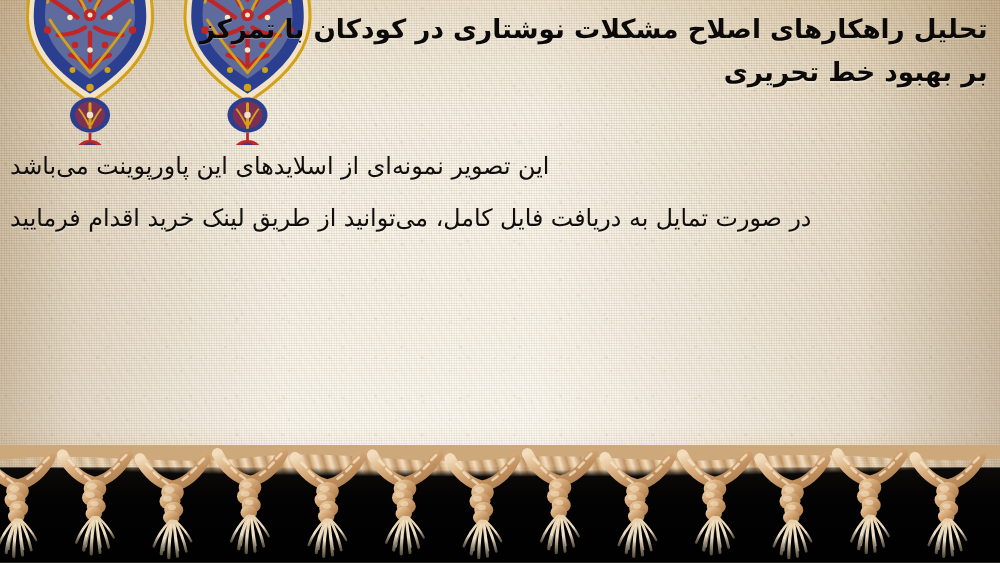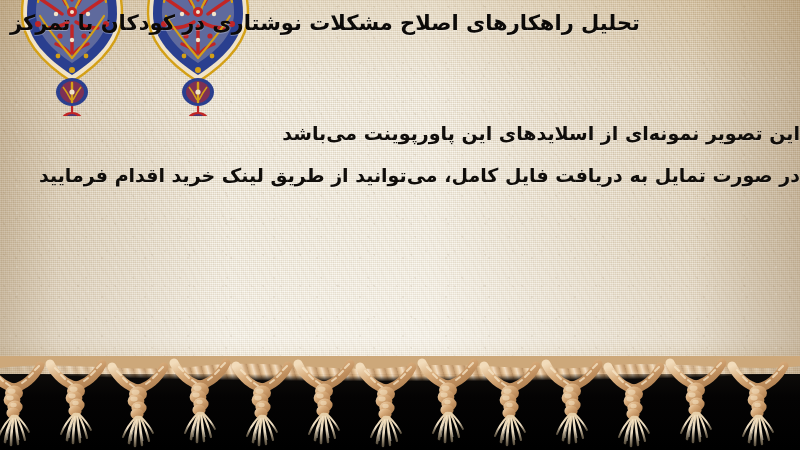--- a/index.html
+++ b/index.html
@@ -102,40 +102,40 @@
   .text-layer {
     position: absolute;
     left: 0; top: 0;
     width: 800px; height: 374px;
   }
   .title-block {
     position: absolute;
     top: 6px;
     right: 10px;
     width: 780px;
-    text-align: left;
+    text-align: right;
     color: #0c0a08;
     font-size: 21px;
     font-weight: 700;
     line-height: 35px;
     letter-spacing: -0.2px;
     text-shadow: 0 1px 0 rgba(255,255,255,0.30);
   }
   .title-line-2 {
     display: block;
   }
   .body-block {
     position: absolute;
     top: 112px;
     right: 0;
     width: 792px;
-    text-align: right;
+    text-align: left;
     color: #100d0a;
     font-size: 19px;
-    font-weight: 700;
+    font-weight: 400;
     line-height: 42px;
     letter-spacing: -0.1px;
     text-shadow: 0 1px 0 rgba(255,255,255,0.25);
   }
   .body-line { display: block; white-space: nowrap; }
 
   
   .ornament {
     position: absolute;
     top: -34px;
@@ -269,20 +269,21 @@
 
   <svg class="ornament ornament-b" viewBox="0 0 112 150" aria-hidden="true">
     <use href="#medallion" x="0" y="0"></use>
     <use href="#pendant" x="38" y="112"></use>
   </svg>
 
   <div class="text-layer">
 
     <div class="title-block">
       <span class="title-line-1">تحلیل راهکارهای اصلاح مشکلات نوشتاری در کودکان با تمرکز</span>
+      <span class="title-line-2">بر بهبود خط تحریری</span>
     </div>
 
     <div class="body-block">
       <span class="body-line">این تصویر نمونه‌ای از اسلایدهای این پاورپوینت می‌باشد</span>
       <span class="body-line">در صورت تمایل به دریافت فایل کامل، می‌توانید از طریق لینک خرید اقدام فرمایید</span>
     </div>
 
   </div>
 
   <div class="black-band"></div>

